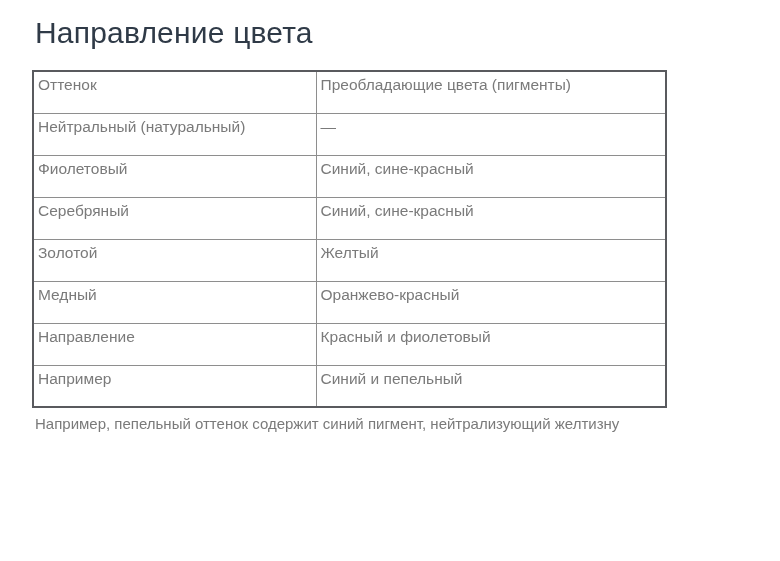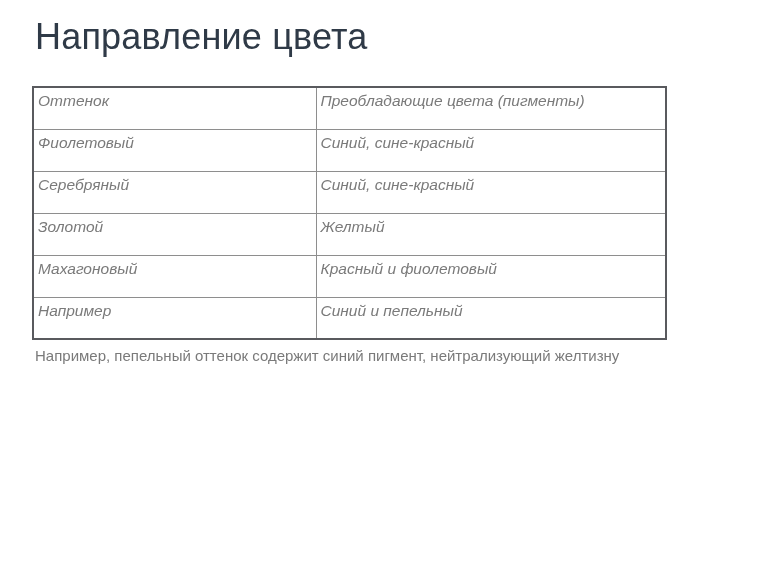--- a/index.html
+++ b/index.html
@@ -10,33 +10,32 @@
     width: 780px;
     height: 561px;
     overflow: hidden;
     font-family: "Liberation Sans", "DejaVu Sans", sans-serif;
   }
   .page {
     padding-left: 32px;
   }
   .page-title {
     margin: 16px 0 0 3px;
-    font-size: 36px;
+    font-size: 30px;
     font-weight: 400;
     letter-spacing: 0.2px;
     color: #2f3a47;
     font-family: "Liberation Sans", sans-serif;
   }
   table.color-table {
     border-collapse: collapse;
     table-layout: fixed;
     width: 633px;
-    margin-top: 28px;
+    margin-top: 20px;
     border: 2px solid #595a5e;
-    font-style: italic;
   }
   table.color-table td {
     border: 1px solid #8e8e8e;
     height: 42px;
     vertical-align: top;
     padding: 3px 6px 2px 4px;
     font-size: 15.5px;
     font-weight: 400;
     color: #7a7a7a;
     line-height: 1.3;
@@ -61,33 +60,41 @@
     <colgroup>
       <col style="width:283px">
       <col style="width:350px">
     </colgroup>
     <tbody>
       <tr>
         <td>Оттенок</td>
         <td>Преобладающие цвета (пигменты)</td>
       </tr>
       <tr>
+        <td>Нейтральный (натуральный)</td>
+        <td>—</td>
+      </tr>
+      <tr>
         <td>Фиолетовый</td>
         <td>Синий, сине-красный</td>
       </tr>
       <tr>
         <td>Серебряный</td>
         <td>Синий, сине-красный</td>
       </tr>
       <tr>
         <td>Золотой</td>
         <td>Желтый</td>
       </tr>
       <tr>
-        <td>Махагоновый</td>
+        <td>Медный</td>
+        <td>Оранжево-красный</td>
+      </tr>
+      <tr>
+        <td>Направление</td>
         <td>Красный и фиолетовый</td>
       </tr>
       <tr>
         <td>Например</td>
         <td>Синий и пепельный</td>
       </tr>
     </tbody>
   </table>
 
   <p class="footnote">Например, пепельный оттенок содержит синий пигмент, нейтрализующий желтизну</p>

